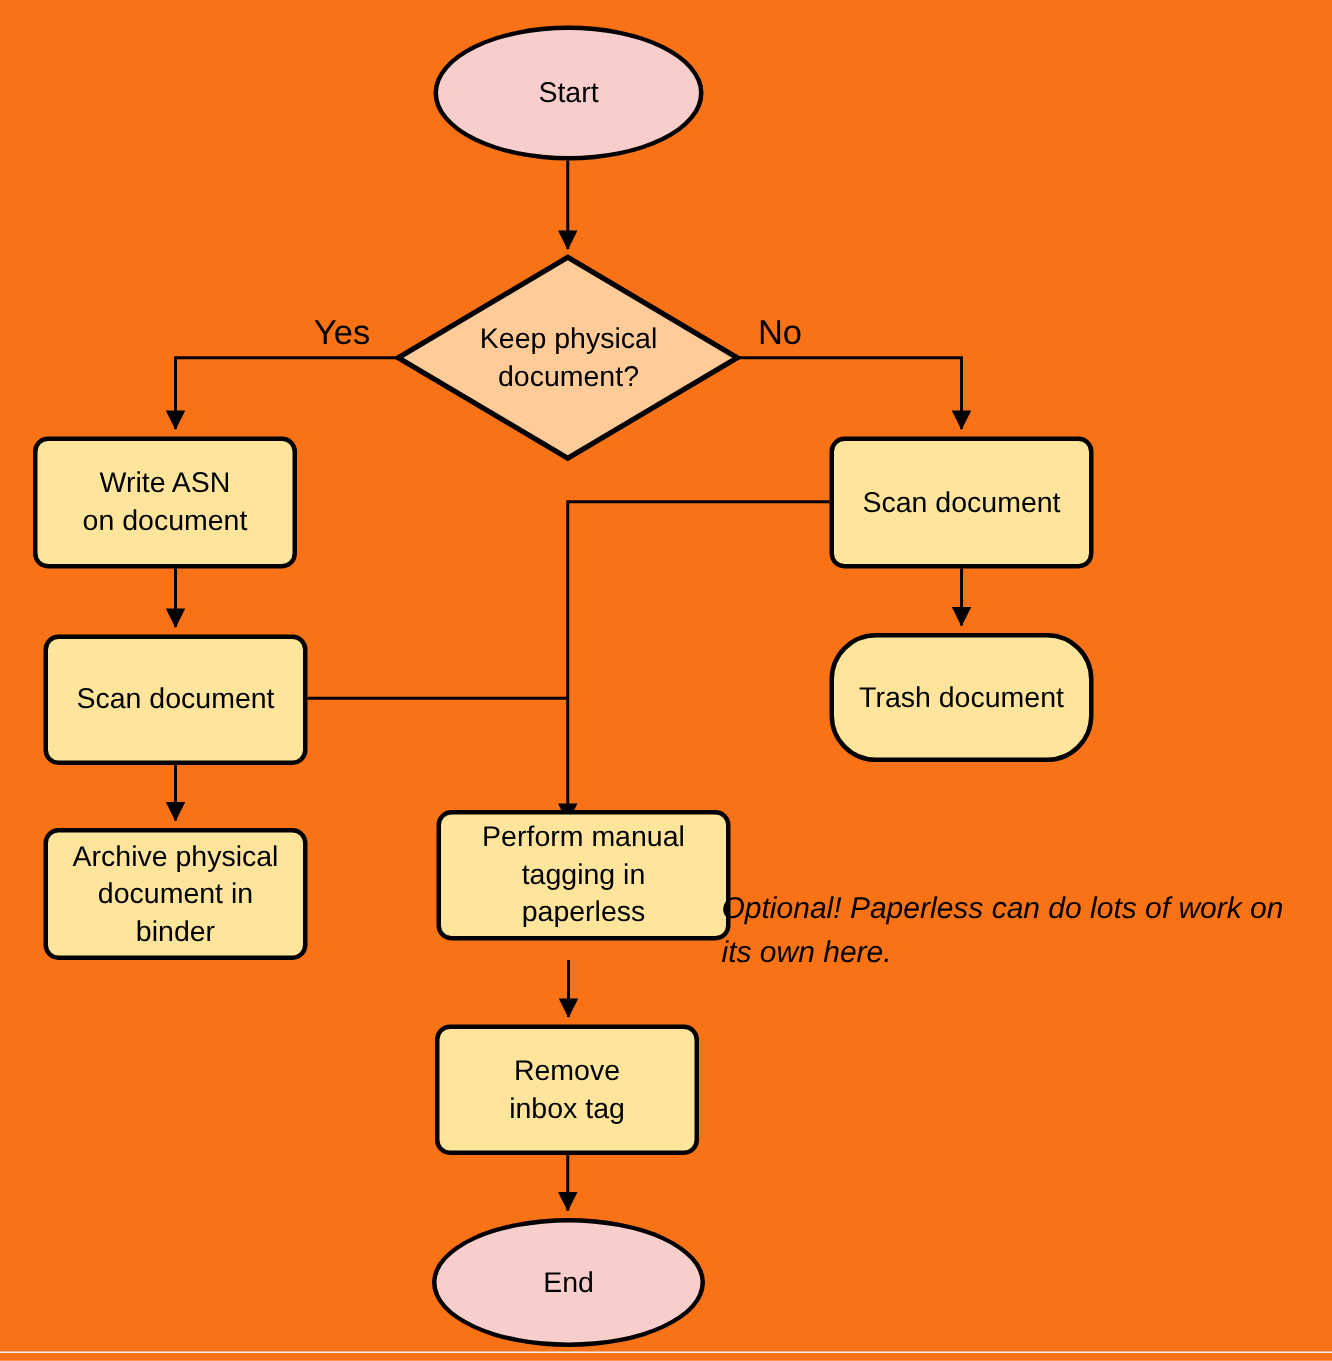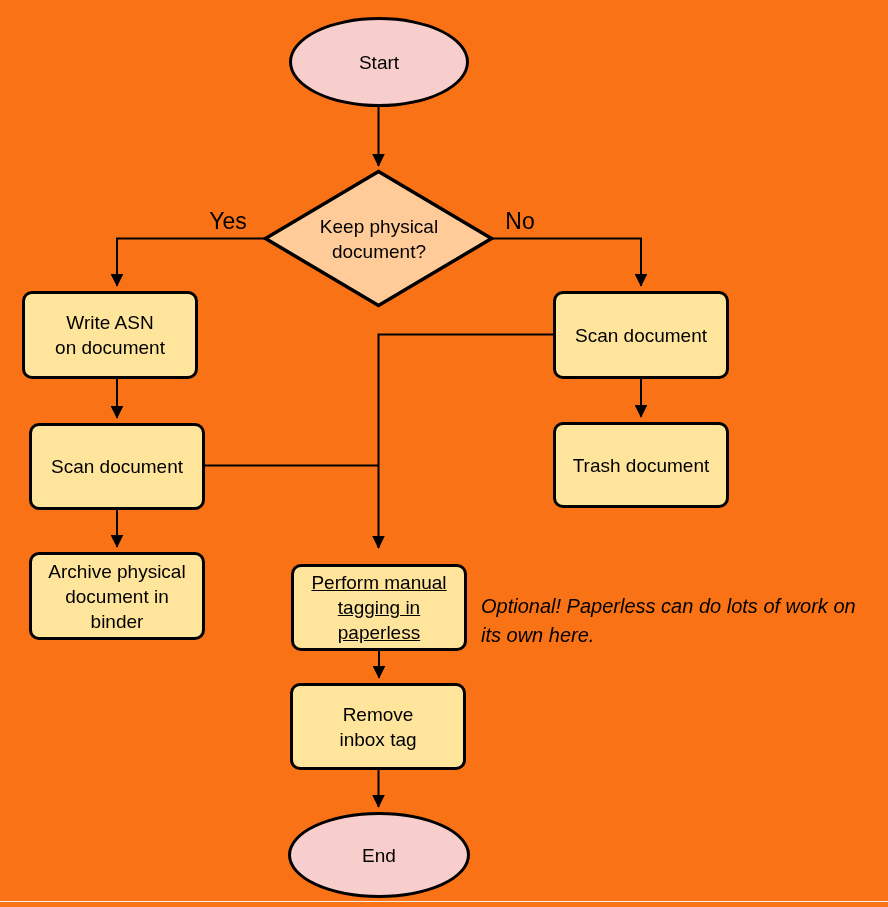--- a/index.html
+++ b/index.html
@@ -83,22 +83,22 @@
     background: var(--page-edge-line, #efefef);
   }
 
   
   .n-start    { left: 289px; top: 17px;  width: 180px; height: 90px; }
   .n-decision { left: 283px; top: 200px; width: 192px; height: 77px; }
   .n-write    { left: 22px;  top: 291px; width: 176px; height: 88px; }
   .n-scan-l   { left: 29px;  top: 423px; width: 176px; height: 87px; }
   .n-archive  { left: 29px;  top: 552px; width: 176px; height: 88px; }
   .n-scan-r   { left: 553px; top: 291px; width: 176px; height: 88px; }
-  .n-trash    { left: 553px; top: 422px; width: 176px; height: 86px; }
-  .n-perform  { left: 291px; top: 564px; width: 176px; height: 87px; text-decoration: underline; }
+  .n-trash    { left: 553px; top: 422px; width: 176px; height: 86px; border-radius: 31px; }
+  .n-perform  { left: 291px; top: 540px; width: 196px; height: 87px; }
   .n-remove   { left: 290px; top: 683px; width: 176px; height: 87px; }
   .n-end      { left: 288px; top: 812px; width: 182px; height: 86px; }
 
   .l-yes { left: 198px; top: 210px; width: 60px; }
   .l-no  { left: 495px; top: 210px; width: 50px; }
 </style>
 </head>
 <body>
 
 <div class="canvas">

